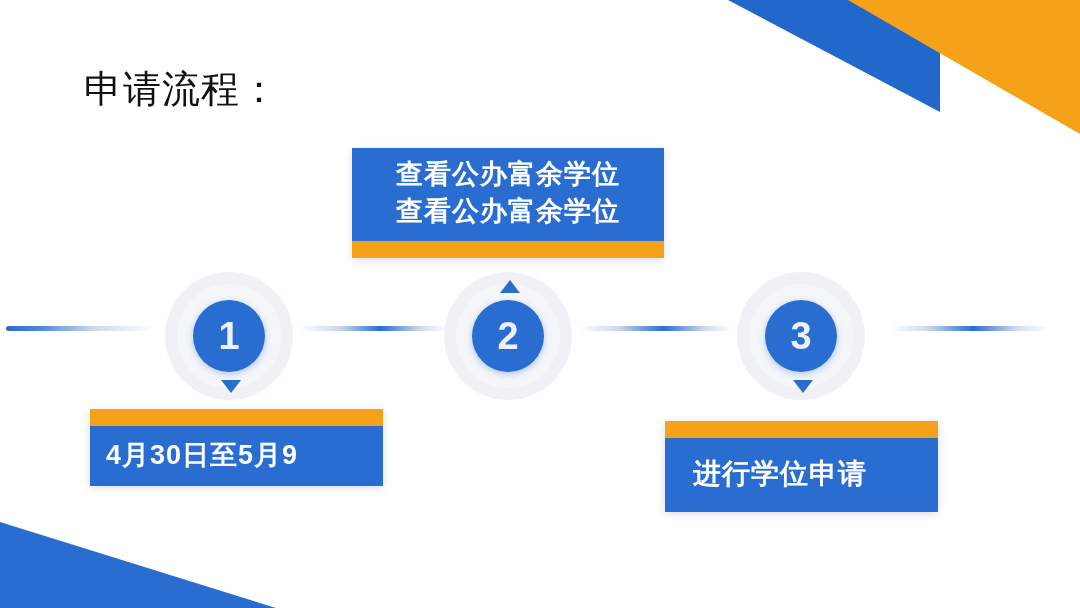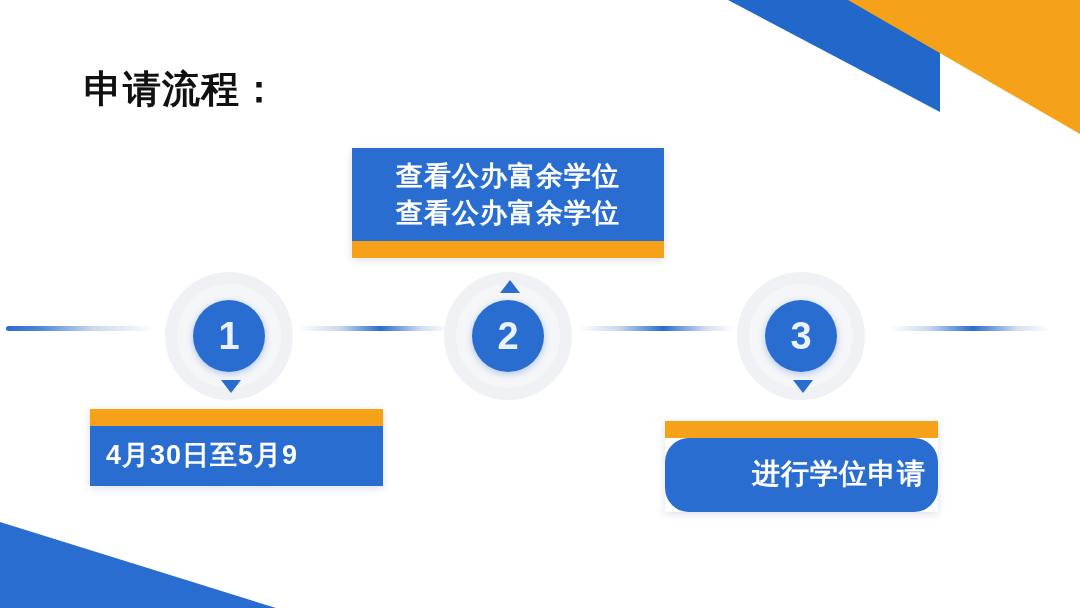--- a/index.html
+++ b/index.html
@@ -53,21 +53,21 @@
     width: 0; height: 0;
   }
 
   
   .page-title {
     position: absolute;
     left: 84px;
     top: 66px;
     font-size: 38px;
     line-height: 1.25;
-    font-weight: 700;
+    font-weight: 400;
     color: #111111;
     letter-spacing: 1px;
     white-space: nowrap;
   }
 
   
   .axis {
     position: absolute;
     left: 0;
     top: 326px;
@@ -176,20 +176,21 @@
     color: #ffffff;
     box-sizing: border-box;
     font-weight: 700;
     letter-spacing: 1px;
   }
 
   .card-top {
     left: 352px;
     top: 148px;
     width: 312px;
+    font-family: Liberation Mono, monospace;
   }
   .card-top .card-body {
     padding: 10px 12px 8px 12px;
     font-size: 27px;
     line-height: 1.38;
     text-align: center;
   }
 
   .card-left {
     left: 90px;
@@ -202,25 +203,24 @@
     line-height: 1.42;
     text-align: left;
   }
 
   .card-right {
     left: 665px;
     top: 421px;
     width: 273px;
   }
   .card-right .card-body {
-    padding: 18px 12px 20px 12px;
+    padding: 18px 12px 20px 28px;
     font-size: 28px;
     line-height: 1.3;
-    text-align: right;
-    border-radius: 24px;
+    text-align: left;
   }
 
   .card-line { display: block; white-space: nowrap; }
 </style>
 </head>
 <body>
 
 <div id="slide">
 
   <div class="deco deco-tr-blue"></div>

